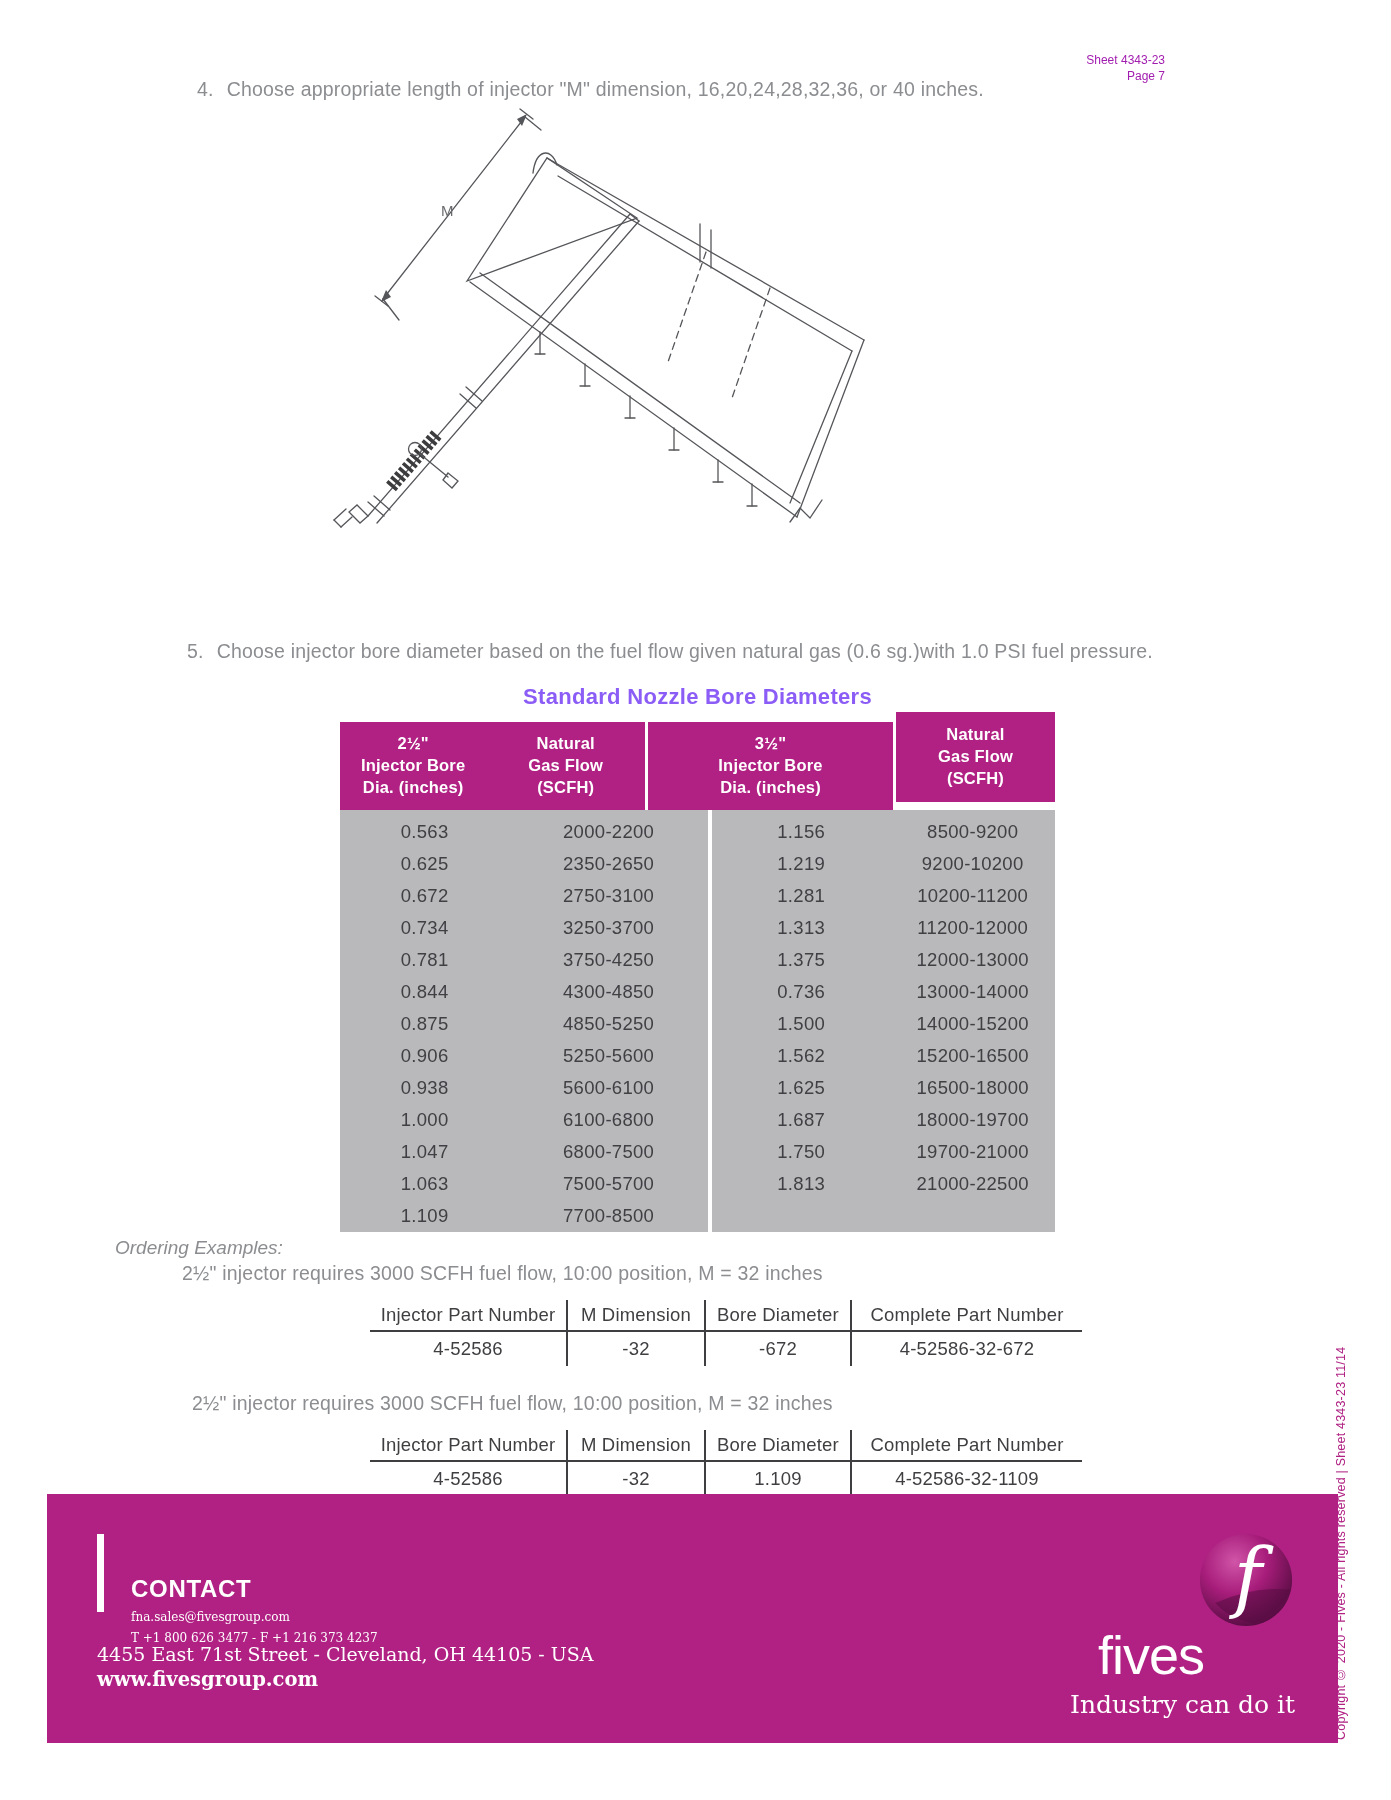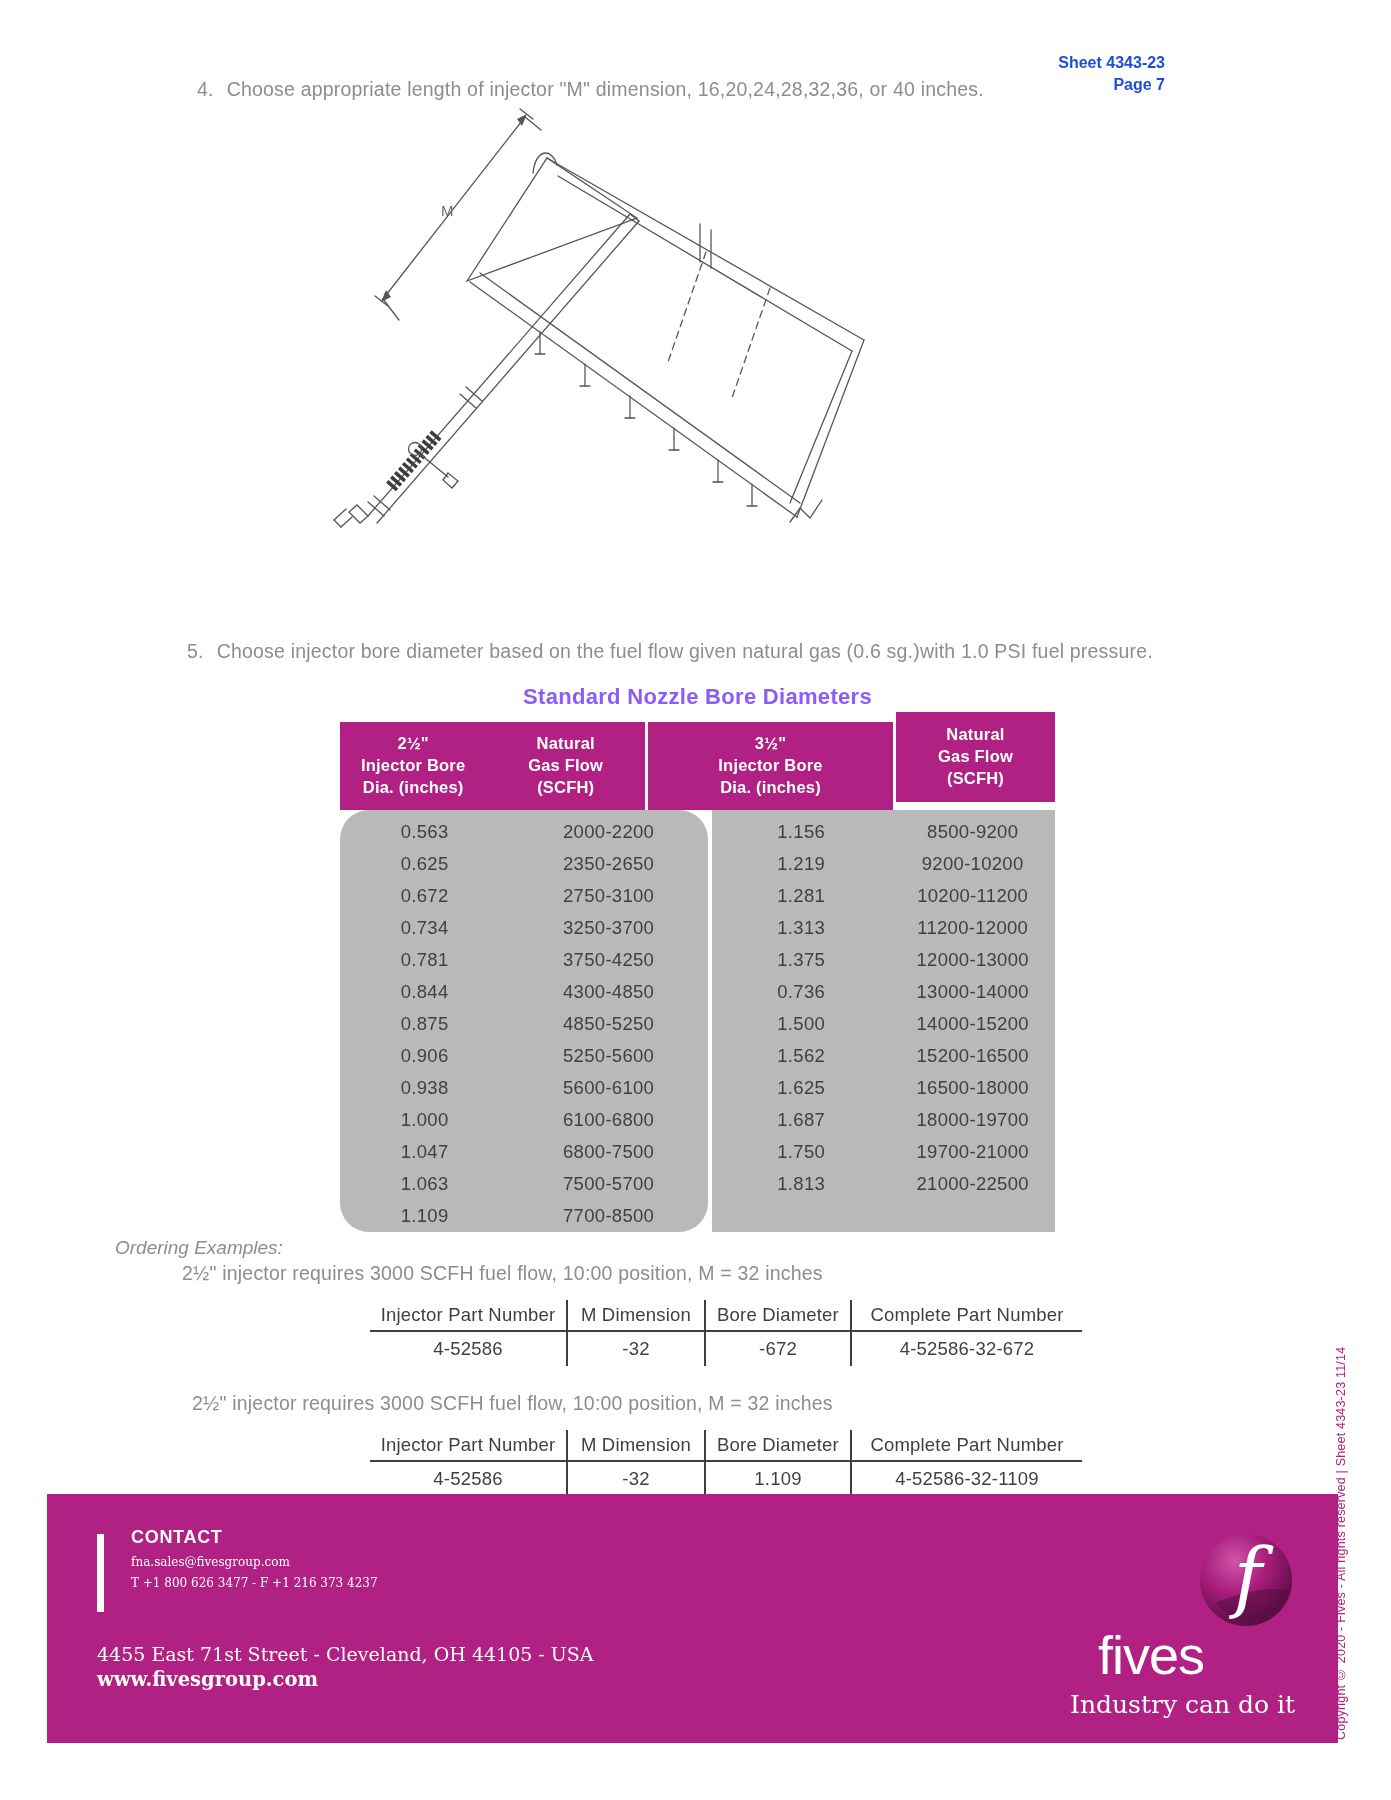--- a/index.html
+++ b/index.html
@@ -1,21 +1,21 @@
 <!DOCTYPE html>
 <html><head>
 <meta charset="utf-8">
 <style>
   html,body{margin:0;padding:0;background:#e8e8e8;}
   .page{position:relative;width:1391px;height:1800px;background:#ffffff;
         font-family:"Liberation Sans",sans-serif;overflow:hidden;margin:0 auto;}
   .abs{position:absolute;}
 
   
-  .sheet-info{top:52px;right:226px;text-align:right;font-size:16px;line-height:1.35;color:#1d4ed8;font-weight:bold;}
+  .sheet-info{top:52px;right:226px;text-align:right;font-size:12px;line-height:1.35;color:#a21caf;}
 
   
   .step{display:flex;gap:13px;font-size:19.5px;color:#8b8d90;letter-spacing:.2px;}
 
   
   .tbl-title{left:340px;top:684px;width:715px;text-align:center;font-weight:bold;
              font-size:22px;color:#8b5cf6;letter-spacing:.3px;}
   .nz-wrap{left:340px;top:712px;width:715px;height:524px;}
   .nz-box{background:#b02183;}
   .nz-head-cell{display:flex;align-items:center;justify-content:center;text-align:center;
@@ -33,21 +33,21 @@
   .ex-cell{display:flex;align-items:center;justify-content:center;font-size:18.5px;
            color:#3f3f42;letter-spacing:.2px;}
   .ex-h{height:32px;border-bottom:2px solid #3f3f42;box-sizing:border-box;}
   .ex-d{height:34px;}
   .ex-grid .ex-cell:nth-of-type(n+2){border-left:2px solid #3f3f42;}
 
   
   .footer{left:47px;top:1494px;width:1291px;height:249px;background:#b02183;}
   .fbar{position:absolute;left:50px;top:40px;width:7px;height:78px;background:#ffffff;}
   .contact{position:absolute;left:84px;top:33px;color:#ffffff;}
-  .contact-h{font-weight:bold;font-size:18px;letter-spacing:.7px;}
+  .contact-h{font-weight:bold;font-size:24px;letter-spacing:.7px;margin-top:48px;}
   .serif{font-family:"DejaVu Serif",serif;}
   .contact-line{font-size:12px;margin-top:7px;}
   .company{position:absolute;left:50px;top:148px;color:#ffffff;font-size:19px;line-height:1.34;}
   .company .bold{font-weight:bold;font-size:19.5px;}
   .logo{position:absolute;left:1151px;top:38px;}
   .wordmark{position:absolute;left:1051px;top:134px;font-size:54px;line-height:1;
             color:#ffffff;letter-spacing:-1px;}
   .tagline{position:absolute;right:43px;top:196px;color:#ffffff;font-size:25px;}
 
   
@@ -145,21 +145,21 @@
 Gas Flow
 (SCFH)</div>
     </div>
     <div class="abs nz-box nz-head-cell" style="left:308px;top:10px;width:245px;height:88px;">3½"
 Injector Bore
 Dia. (inches)</div>
     <div class="abs nz-box nz-head-cell" style="left:556px;top:0;width:159px;height:90px;">Natural
 Gas Flow
 (SCFH)</div>
 
-    <div class="abs nz-body" style="left:0;top:98px;width:368px;grid-template-columns:46% 54%;border-radius:29px;">
+    <div class="abs nz-body" style="left:0;top:98px;width:368px;grid-template-columns:46% 54%;">
 
         <div class="nz-cell">0.563</div>
         <div class="nz-cell">2000-2200</div>
 
         <div class="nz-cell">0.625</div>
         <div class="nz-cell">2350-2650</div>
 
         <div class="nz-cell">0.672</div>
         <div class="nz-cell">2750-3100</div>
 

